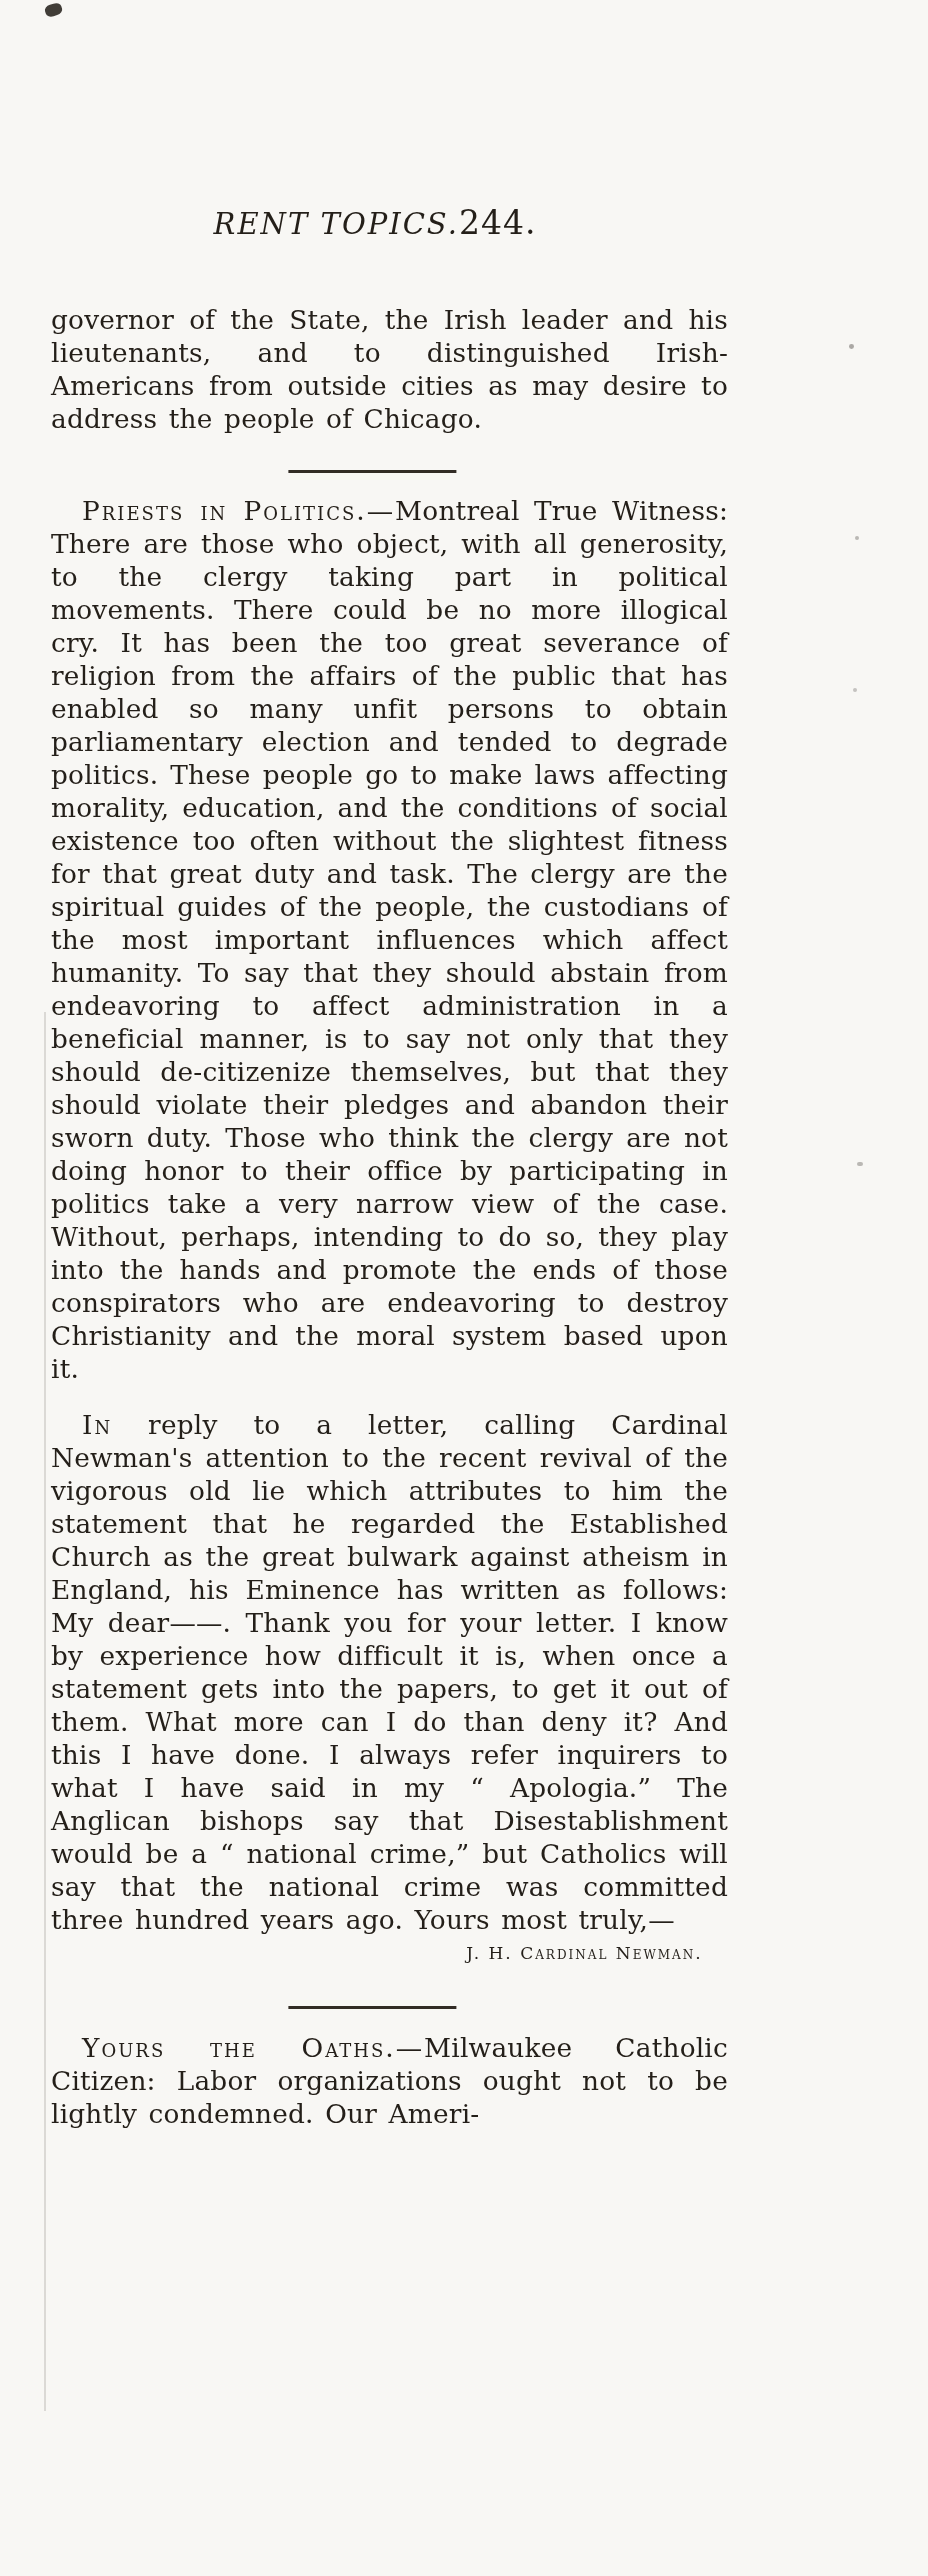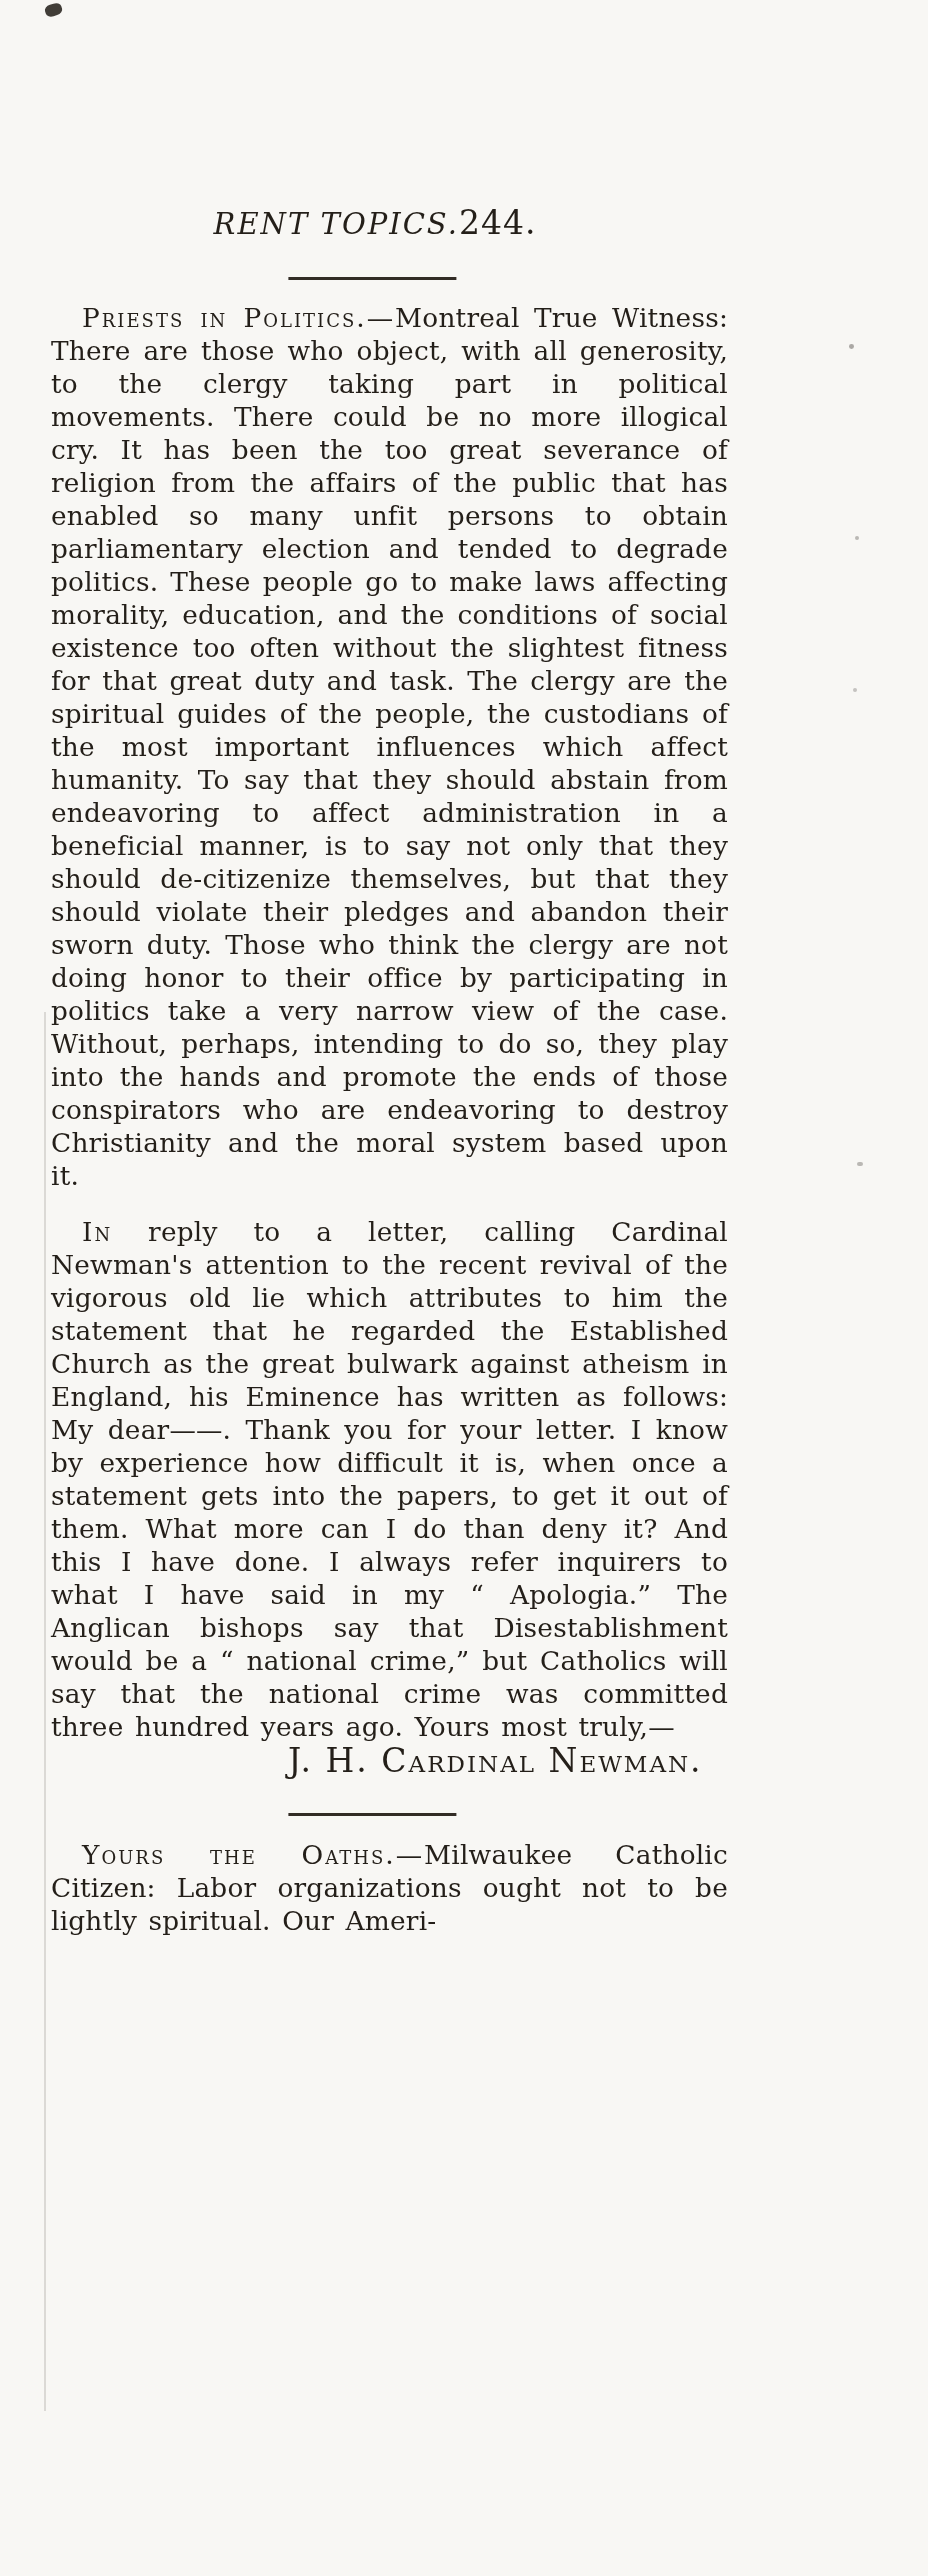--- a/index.html
+++ b/index.html
@@ -17,21 +17,21 @@
   .page-number{font-size:33px;letter-spacing:1px;}
   .para{
     font-size:26.4px;line-height:33px;text-align:justify;
     margin:0;text-indent:31px;word-spacing:2.9px;letter-spacing:0.2px;
   }
   .first{text-indent:0;margin-top:61px;}
   .space-before{margin-top:23px;}
   .rule{width:168px;height:2.9px;background:#322c25;margin:35px auto 21.5px auto;transform:translateX(-17.6px);}
   .sc{font-variant:small-caps;letter-spacing:2px;}
   .it{}
-  .signature{font-size:33px;line-height:35px;text-align:right;padding-right:25.4px;margin:0;}
+  .signature{font-size:17px;line-height:35px;text-align:right;padding-right:25.4px;margin:0;}
   
   .speck{position:absolute;background:#2c2822;border-radius:50%;}
   .corner-mark{left:45px;top:3.9px;width:16.6px;height:11.7px;transform:rotate(-18deg);opacity:.9;border-radius:40%;}
   .dot-a{left:849px;top:344px;width:4.9px;height:4.9px;opacity:.38;}
   .dot-b{left:855px;top:536px;width:3.9px;height:3.9px;opacity:.3;}
   .dot-c{left:853px;top:688px;width:3.9px;height:3.9px;opacity:.25;}
   .dot-d{left:857px;top:1162px;width:5.9px;height:3.9px;opacity:.3;border-radius:2px;}
   .gutter-line{position:absolute;left:44px;top:1012px;width:2px;height:1399px;background:rgba(40,35,28,0.14);}
 </style>
 </head>
@@ -46,28 +46,29 @@
   <div class="speck dot-d"></div>
   <div class="gutter-line"></div>
 
   <div class="column">
 
     <div class="header">
       <span class="running-title">RENT TOPICS.</span>
       <span class="page-number">244.</span>
     </div>
 
+    <p class="para first"><span>governor of the State, the Irish leader and his lieutenants, and to distinguished Irish-Americans from outside cities as may desire to address the people of Chicago.</span></p>
 
     <div class="rule"></div>
 
     <p class="para"><span class="sc">Priests in Politics.—</span><span class="it">Montreal True Witness:</span><span> There are those who object, with all generosity, to the clergy taking part in political movements.  There could be no more illogical cry.  It has been the too great severance of religion from the affairs of the public that has enabled so many unfit persons to obtain parliamentary election and tended to degrade politics.  These people go to make laws affecting morality, education, and the conditions of social existence too often without the slightest fitness for that great duty and task.  The clergy are the spiritual guides of the people, the custodians of the most important influences which affect humanity.  To say that they should abstain from endeavoring to affect administration in a beneficial manner, is to say not only that they should de-citizenize themselves, but that they should violate their pledges and abandon their sworn duty.  Those who think the clergy are not doing honor to their office by participating in politics take a very narrow view of the case.  Without, perhaps, intending to do so, they play into the hands and promote the ends of those conspirators who are endeavoring to destroy Christianity and the moral system based upon it.</span></p>
 
     <p class="para space-before"><span class="sc">In</span><span> reply to a letter, calling Cardinal Newman's attention to the recent revival of the vigorous old lie which attributes to him the statement that he regarded the Established Church as the great bulwark against atheism in England, his Eminence has written as follows: My dear——.  Thank you for your letter.  I know by experience how difficult it is, when once a statement gets into the papers, to get it out of them.  What more can I do than deny it?  And this I have done.  I always refer inquirers to what I have said in my “ Apologia.”  The Anglican bishops say that Disestablishment would be a “ national crime,” but Catholics will say that the national crime was committed three hundred years ago.  Yours most truly,—</span></p>
 
     <p class="signature"><span class="sc">J. H. Cardinal Newman.</span></p>
 
     <div class="rule"></div>
 
-    <p class="para"><span class="sc">Yours the Oaths.—</span><span class="it">Milwaukee Catholic Citizen:</span><span> Labor organizations ought not to be lightly spiritual.  Our Ameri-</span></p>
+    <p class="para"><span class="sc">Yours the Oaths.—</span><span class="it">Milwaukee Catholic Citizen:</span><span> Labor organizations ought not to be lightly condemned.  Our Ameri-</span></p>
 
   </div>
 </div>
 
 
 </body></html>

